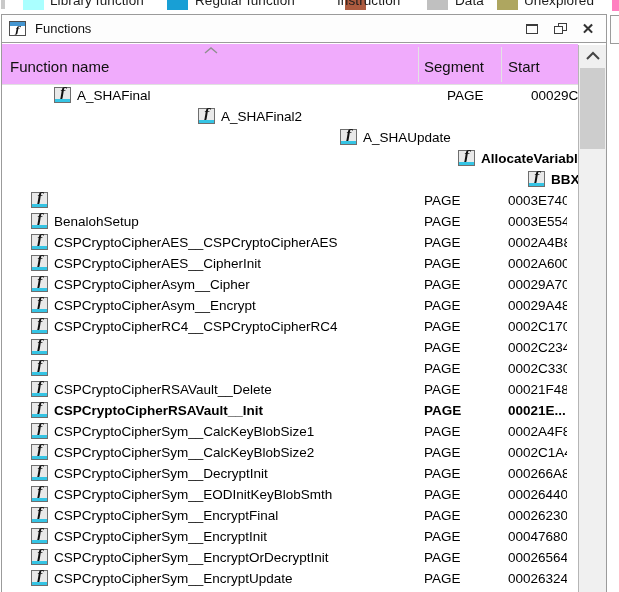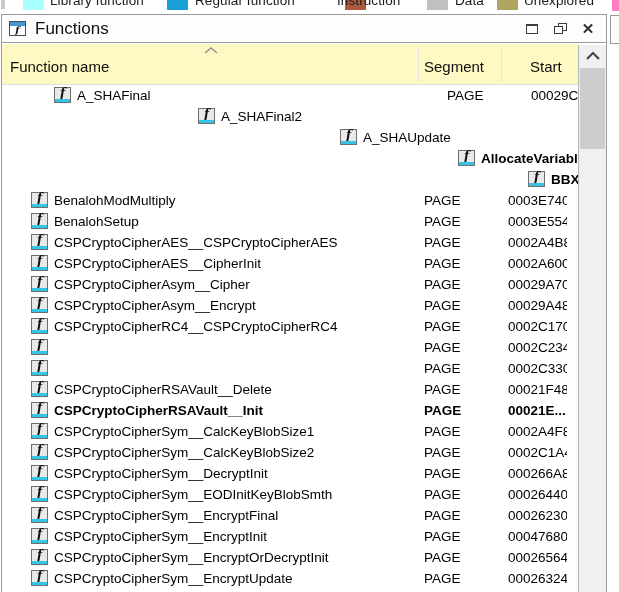--- a/index.html
+++ b/index.html
@@ -27,38 +27,38 @@
 
   
   .titlebar { position:absolute; left:0; top:0; right:0; height:28px;
               border-bottom:1px solid #9b9b9b; background:#fdfdfd;
               display:flex; align-items:center; padding:0 4px 0 7px; }
   .title-icon { position:relative; width:17px; height:15px; border:1px solid #4d4d4d;
                 background:#ffffff; flex:0 0 auto; }
   .title-icon .bar { position:absolute; left:0; top:0; right:0; height:4px; background:#4596d1; }
   .title-icon .glyph { position:absolute; left:0; right:0; top:2px; text-align:center;
                        font:italic bold 10px "DejaVu Serif", serif; color:#111; }
-  .title-text { margin-left:9px; font-size:17px; color:#111; flex:1 1 auto; }
+  .title-text { margin-left:9px; font-size:13px; color:#111; flex:1 1 auto; }
   .winbtn { width:28px; height:24px; display:flex; align-items:center; justify-content:center;
             color:#3c3c3c; cursor:default; }
   .ic-max { width:12px; height:10px; border:1px solid #3c3c3c; border-top-width:2px; }
   .ic-restore { position:relative; width:13px; height:11px; }
   .ic-restore .b { position:absolute; left:0; bottom:0; width:9px; height:8px;
                    border:1px solid #3c3c3c; background:#fdfdfd; }
   .ic-restore .f { position:absolute; right:0; top:0; width:9px; height:8px;
                    border:1px solid #3c3c3c; }
   .ic-close { font-size:15px; line-height:15px; color:#333; font-weight:bold; }
 
   
   .header { position:absolute; left:0; top:29px; right:28px; height:41px;
-            background:#fef9c3; border-bottom:1px solid #e0e0e0; }
+            background:#f0abfc; border-bottom:1px solid #e0e0e0; }
   .hdr-label { position:absolute; top:13px; font-size:15px; color:#101010; line-height:20px; }
   .hdr-name    { left:8px; }
   .hdr-segment { left:422px; }
-  .hdr-start   { left:528px;text-align:right; }
+  .hdr-start   { left:506px;text-align:right; }
   .hdr-sep { position:absolute; top:3px; bottom:2px; width:1px; background:#e3e3e3; }
   .sep-1 { left:416px; } .sep-2 { left:499px; }
   .sort-caret { position:absolute; left:201px; top:2px; width:16px; height:9px; }
   .sort-caret svg { display:block; }
 
   
   .rows { position:absolute; left:0; top:70px; right:28px; bottom:0; overflow:hidden;
           background:#ffffff; }
   .row { position:relative; height:21px; line-height:21px; font-size:13.5px; color:#000; }
   .row.bold { font-weight:bold; }
@@ -199,21 +199,20 @@
         </span>
         <span class="col-name">BBXorData</span>
 
       </div>
 
       <div class="row li-6">
         <span class="ficon">
           <span class="glyph">f</span>
           <span class="stripe"></span>
         </span>
-        <span class="col-name">BenalohModMultiply</span>
         <span class="col-seg">PAGE</span>
         <span class="col-start">0003E740</span>
       </div>
 
       <div class="row li-7">
         <span class="ficon">
           <span class="glyph">f</span>
           <span class="stripe"></span>
         </span>
         <span class="col-name">BenalohSetup</span>

